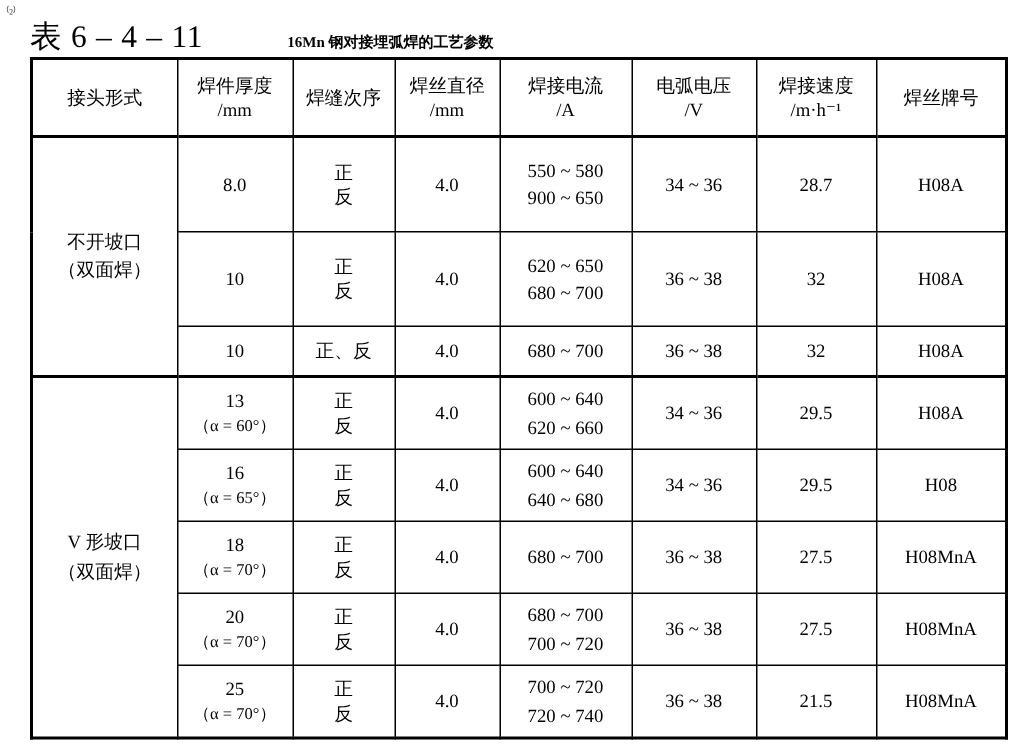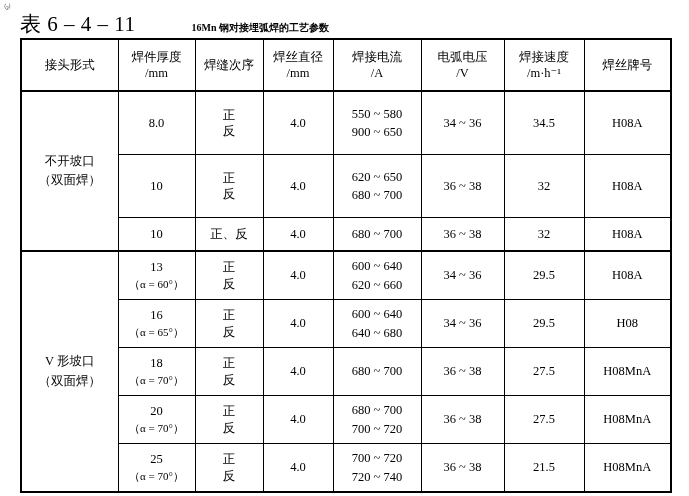--- a/index.html
+++ b/index.html
@@ -171,21 +171,21 @@
           <td class="vert-zf">
             <span>正</span>
             <span>反</span>
           </td>
           <td>4.0</td>
           <td class="cell-multi">
             <span>550 ~ 580</span>
             <span>900 ~ 650</span>
           </td>
           <td>34 ~ 36</td>
-          <td>34.5</td>
+          <td>28.7</td>
           <td>H08A</td>
         </tr>
 
         <tr>
           <td style="height:62px" class="cell-multi">
             <span>10</span>
           </td>
           <td class="vert-zf">
             <span>正</span>
             <span>反</span>

